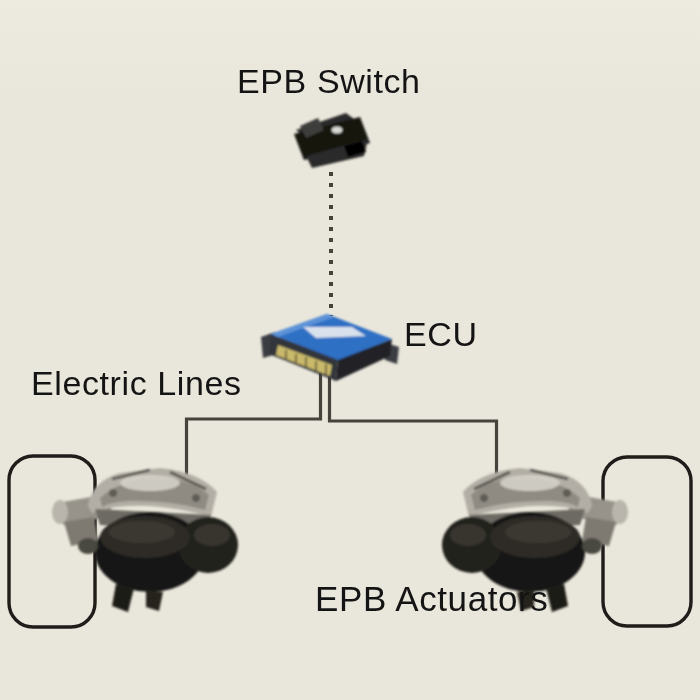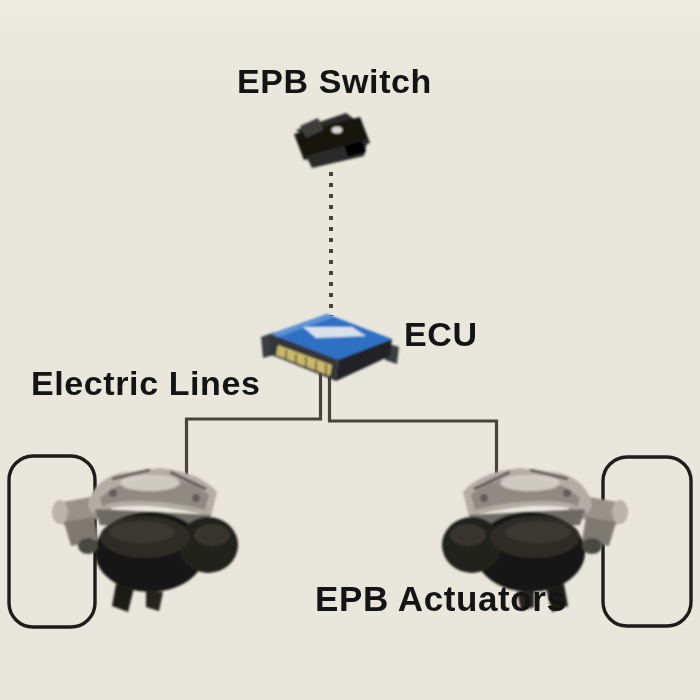--- a/index.html
+++ b/index.html
@@ -22,21 +22,21 @@
     font-family:"Liberation Sans", sans-serif;
     background:var(--background);
   }
   .stage{
     position:relative;width:700px;height:700px;
     background:linear-gradient(180deg, var(--background-top) 0%, var(--background) 14%, var(--background) 100%);
   }
   .stage svg{position:absolute;left:0;top:0;}
   .label{
     position:absolute;
-    font-weight:bold;
+    font-weight:normal;
     font-size:34px;
     letter-spacing:.6px;
     color:var(--text);
     white-space:nowrap;
     filter:blur(.35px);
   }
   .lbl-switch{left:237px;top:62px;}
   .lbl-ecu{left:404px;top:315px;}
   .lbl-lines{left:31px;top:364px;}
   .lbl-actuators{left:315px;top:579px;font-size:35px;}

